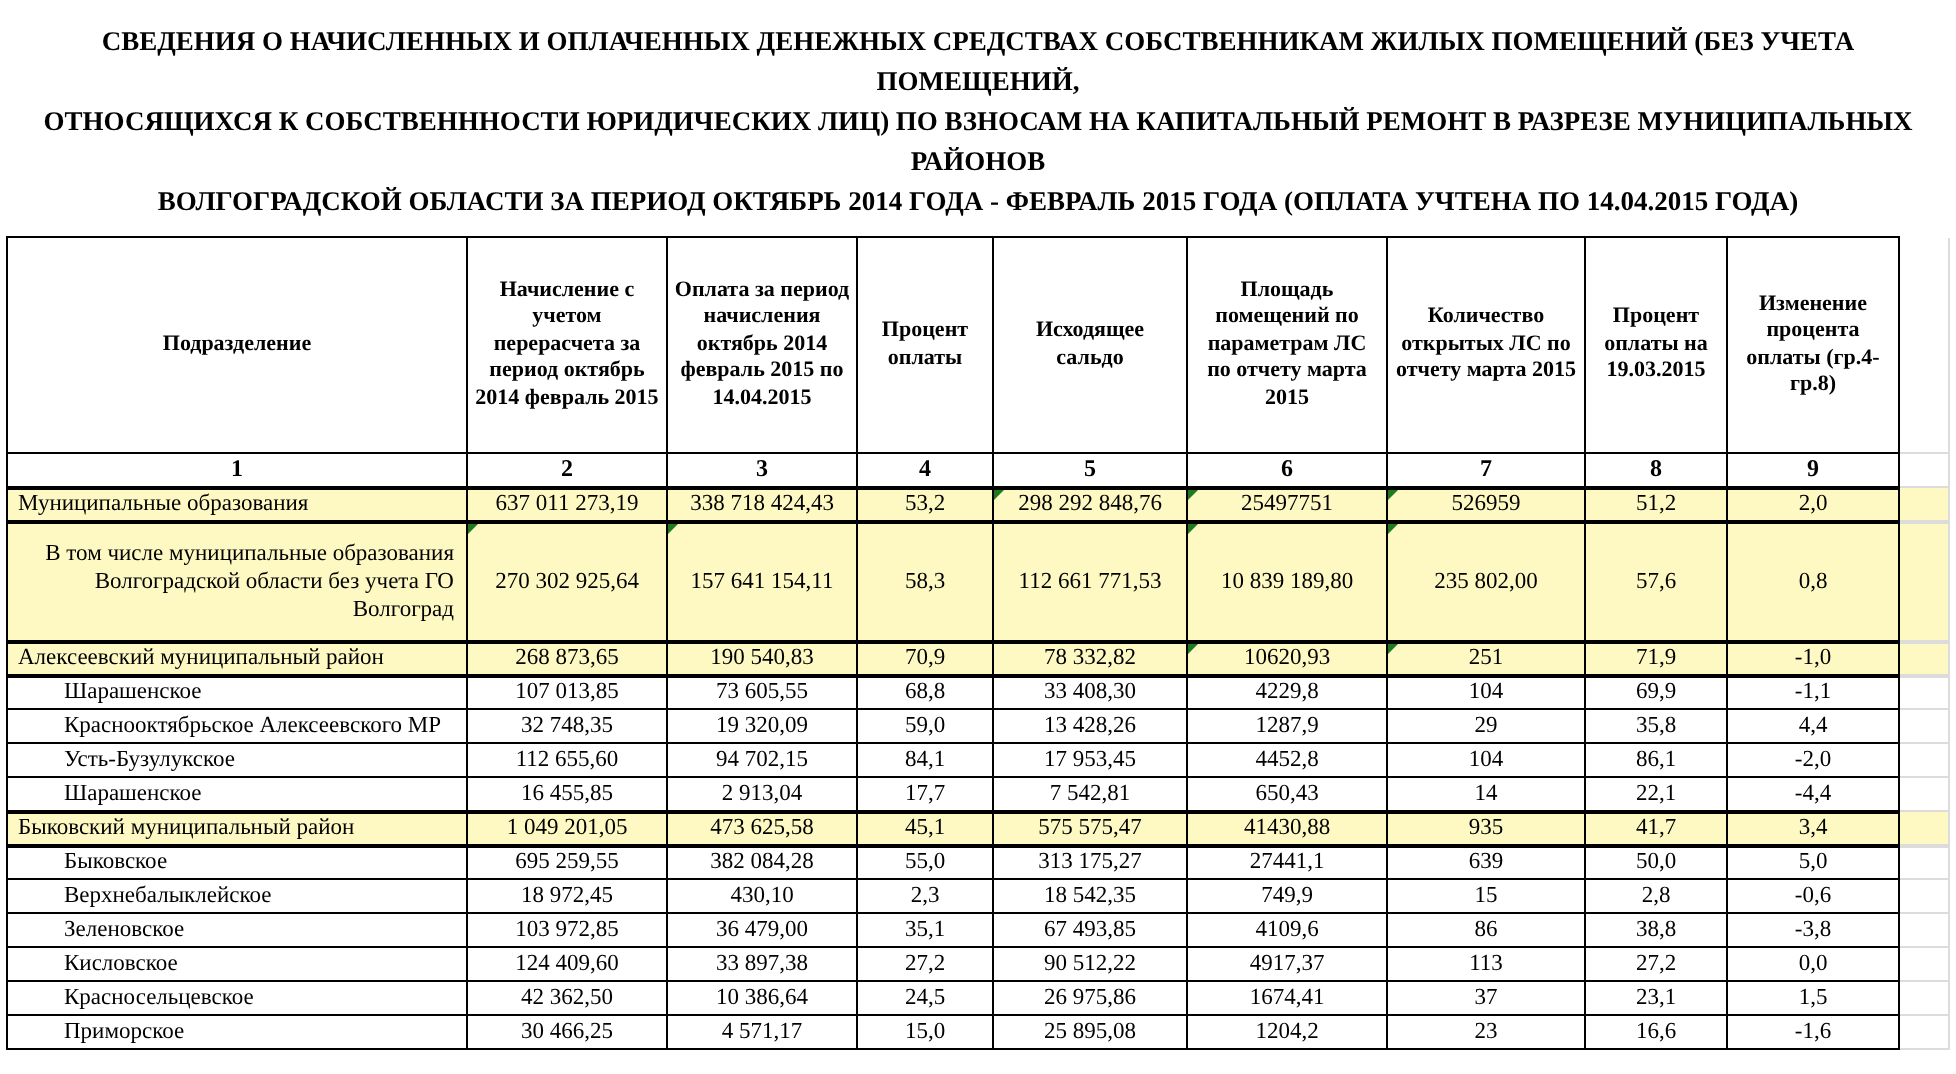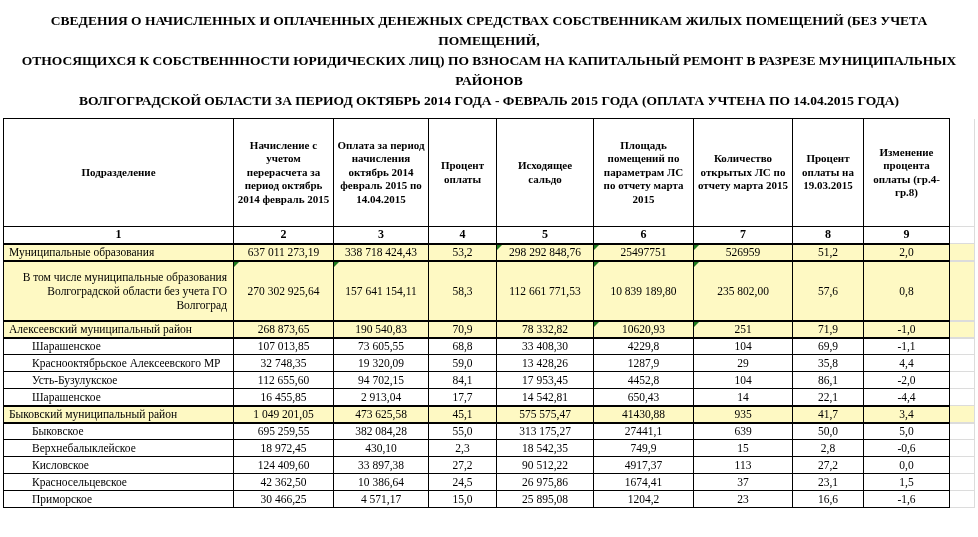--- a/index.html
+++ b/index.html
@@ -170,21 +170,21 @@
           <td class="num">104</td>
           <td class="num">86,1</td>
           <td class="num">-2,0</td>
           <td class="ghost"></td>
         </tr>
         <tr class="row r-settlement">
           <td class="name">Шарашенское</td>
           <td class="num">16 455,85</td>
           <td class="num">2 913,04</td>
           <td class="num">17,7</td>
-          <td class="num">14 542,81</td>
+          <td class="num">7 542,81</td>
           <td class="num">650,43</td>
           <td class="num">14</td>
           <td class="num">22,1</td>
           <td class="num">-4,4</td>
           <td class="ghost"></td>
         </tr>
         <tr class="row r-district">
           <td class="name">Быковский муниципальный район</td>
           <td class="num">1 049 201,05</td>
           <td class="num">473 625,58</td>
@@ -214,20 +214,32 @@
           <td class="num">430,10</td>
           <td class="num">2,3</td>
           <td class="num">18 542,35</td>
           <td class="num">749,9</td>
           <td class="num">15</td>
           <td class="num">2,8</td>
           <td class="num">-0,6</td>
           <td class="ghost"></td>
         </tr>
         <tr class="row r-settlement">
+          <td class="name">Зеленовское</td>
+          <td class="num">103 972,85</td>
+          <td class="num">36 479,00</td>
+          <td class="num">35,1</td>
+          <td class="num">67 493,85</td>
+          <td class="num">4109,6</td>
+          <td class="num">86</td>
+          <td class="num">38,8</td>
+          <td class="num">-3,8</td>
+          <td class="ghost"></td>
+        </tr>
+        <tr class="row r-settlement">
           <td class="name">Кисловское</td>
           <td class="num">124 409,60</td>
           <td class="num">33 897,38</td>
           <td class="num">27,2</td>
           <td class="num">90 512,22</td>
           <td class="num">4917,37</td>
           <td class="num">113</td>
           <td class="num">27,2</td>
           <td class="num">0,0</td>
           <td class="ghost"></td>

